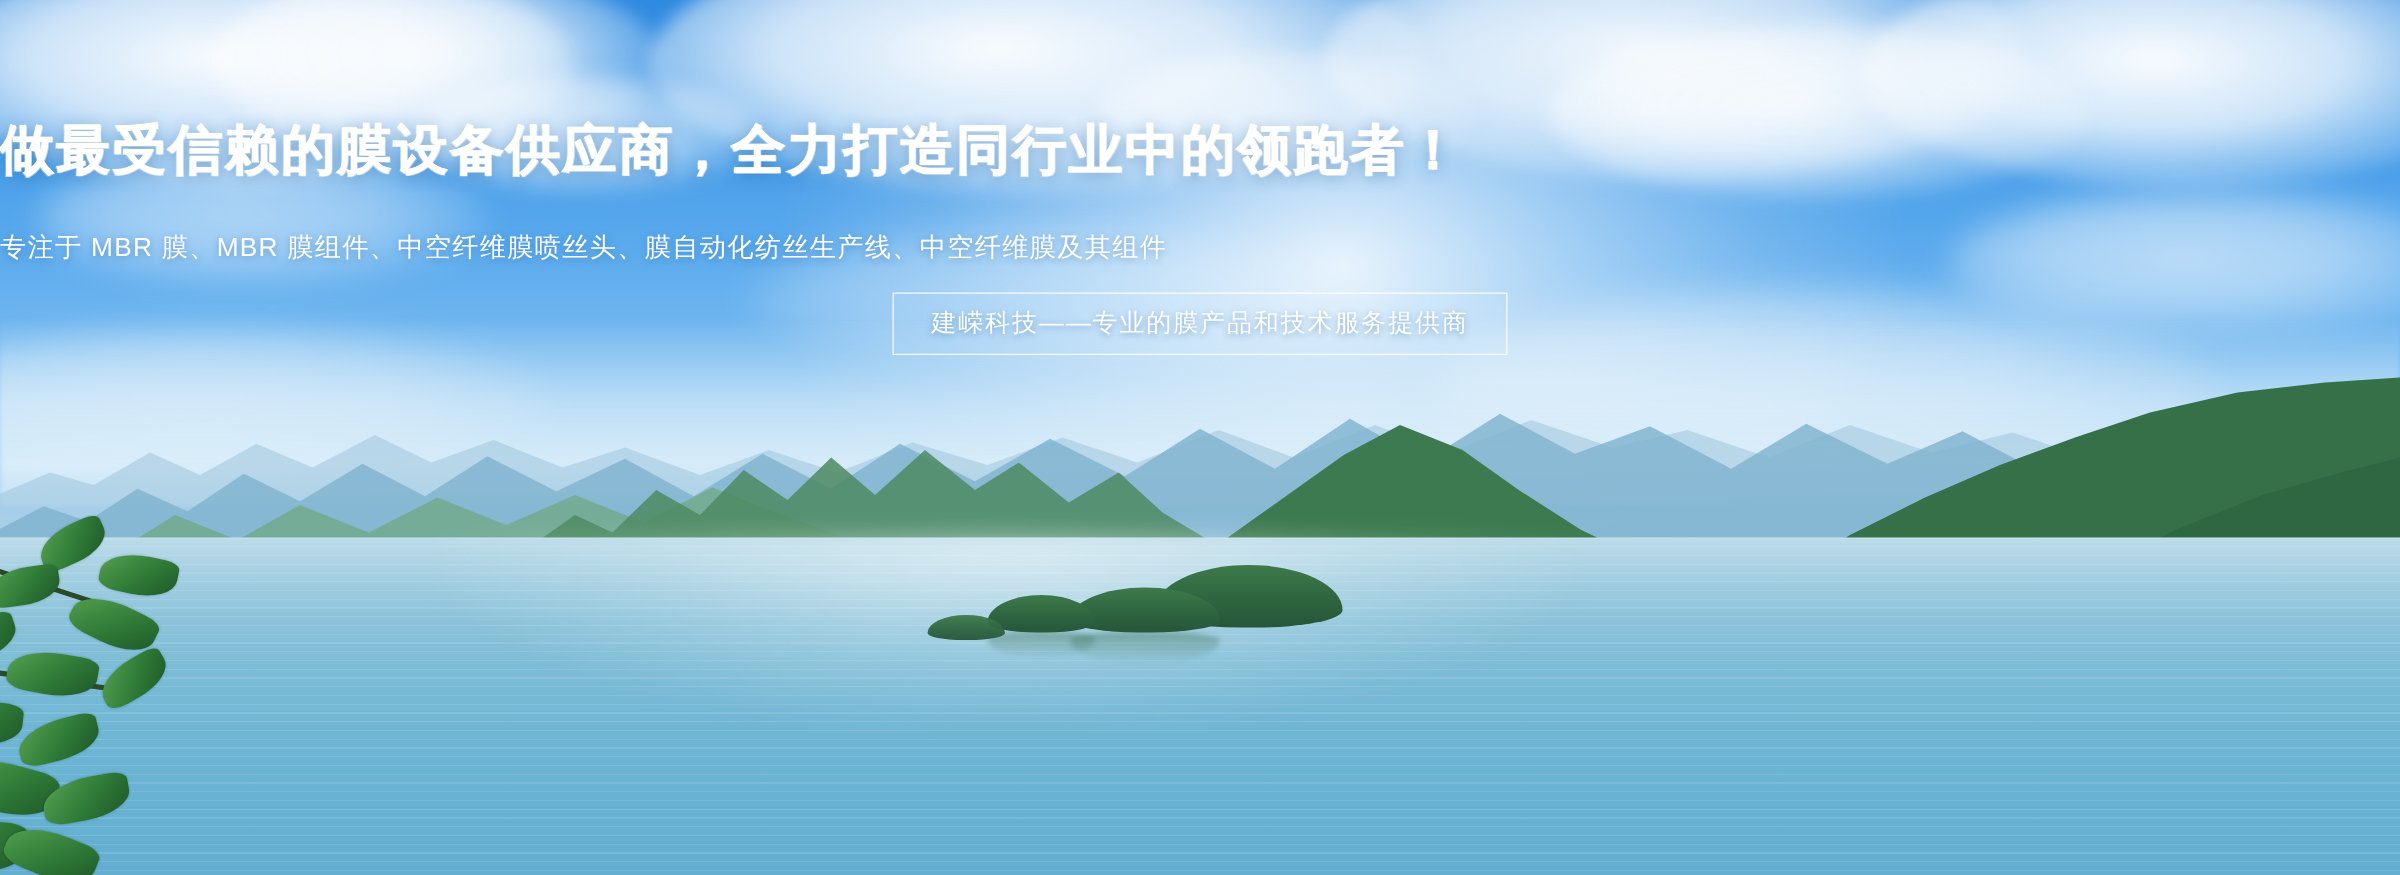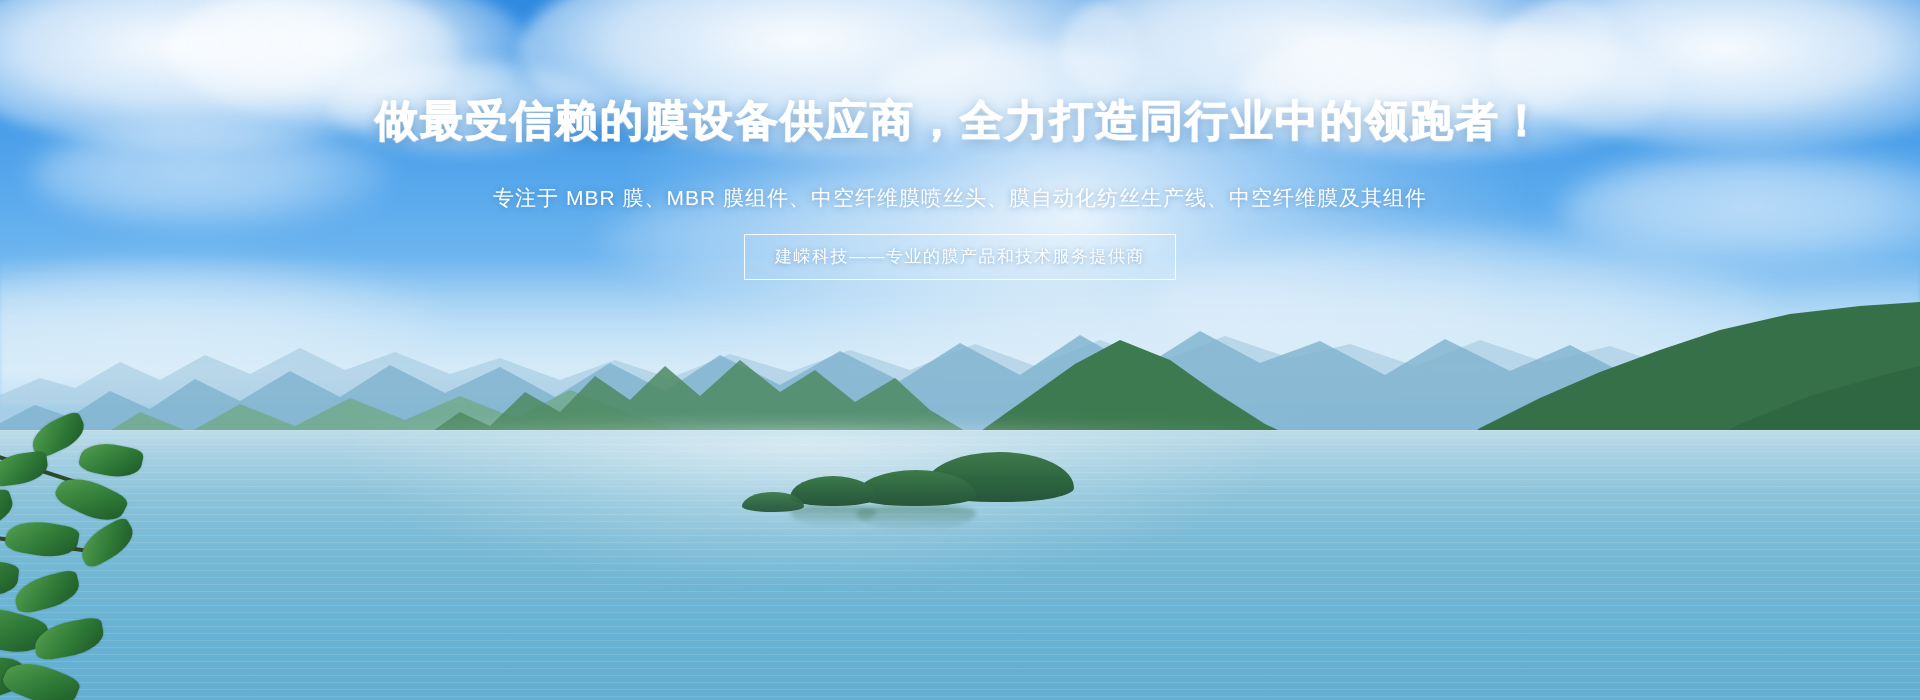--- a/index.html
+++ b/index.html
@@ -165,21 +165,21 @@
     position: absolute;
     background: #2b4a2a;
     border-radius: 2px;
   }
 
   
   .copy {
     position: absolute;
     left: 0; right: 0;
     top: 96px;
-    text-align: center;
+    text-align: left;
     z-index: 40;
   }
   .headline {
     font-size: 43px;
     font-weight: 700;
     letter-spacing: 2px;
     color: #ffffff;
     line-height: 1.15;
     text-shadow:
       0 0 1px rgba(255,255,255,0.9),
@@ -198,21 +198,21 @@
   }
   .tagbox-wrap {
     margin-top: 22px;
     display: flex;
     justify-content: center;
   }
   .tagbox {
     display: inline-block;
     border: 1px solid rgba(255,255,255,0.92);
     padding: 10px 30px 11px;
-    font-size: 17px;
+    font-size: 20px;
     letter-spacing: 1.5px;
     color: #ffffff;
     text-shadow: 0 1px 5px rgba(40,100,160,0.45);
     background: rgba(255,255,255,0.04);
   }
 </style>
 </head>
 <body>
 
 <div class="stage">

